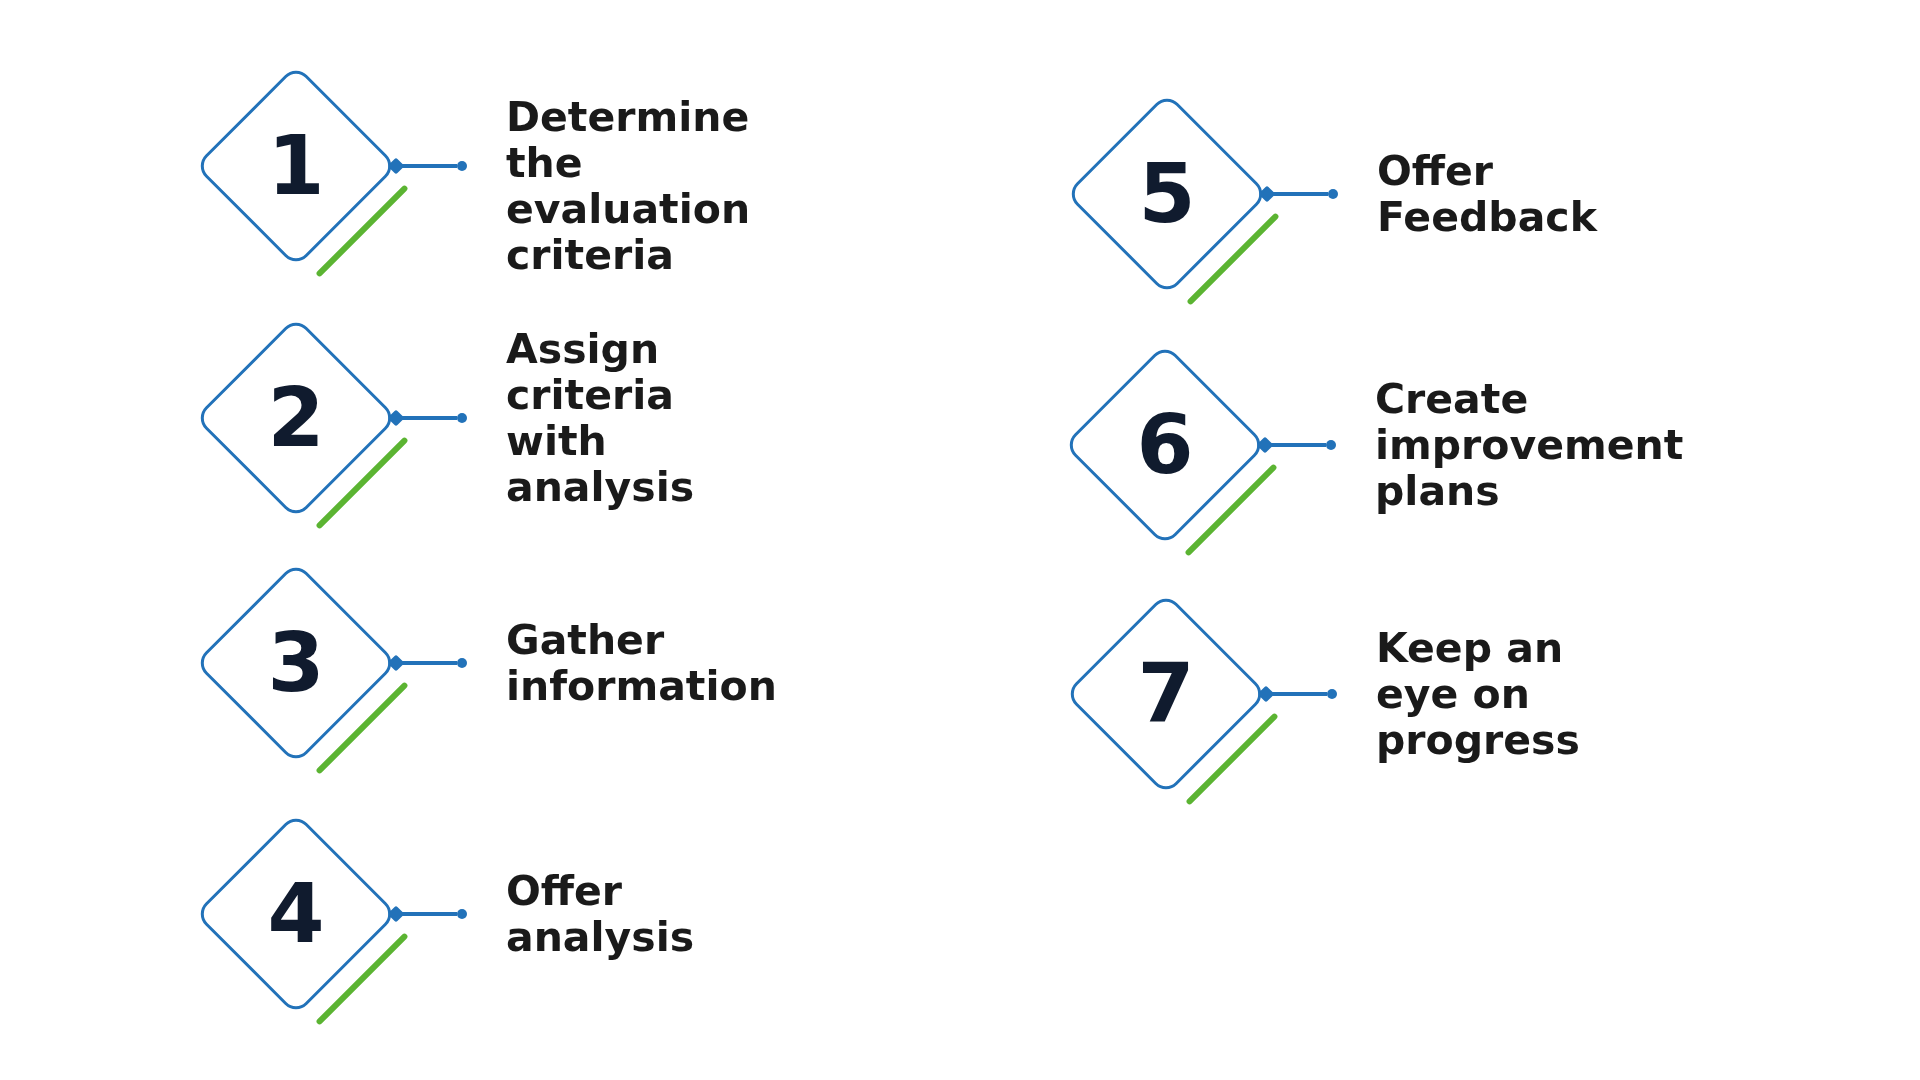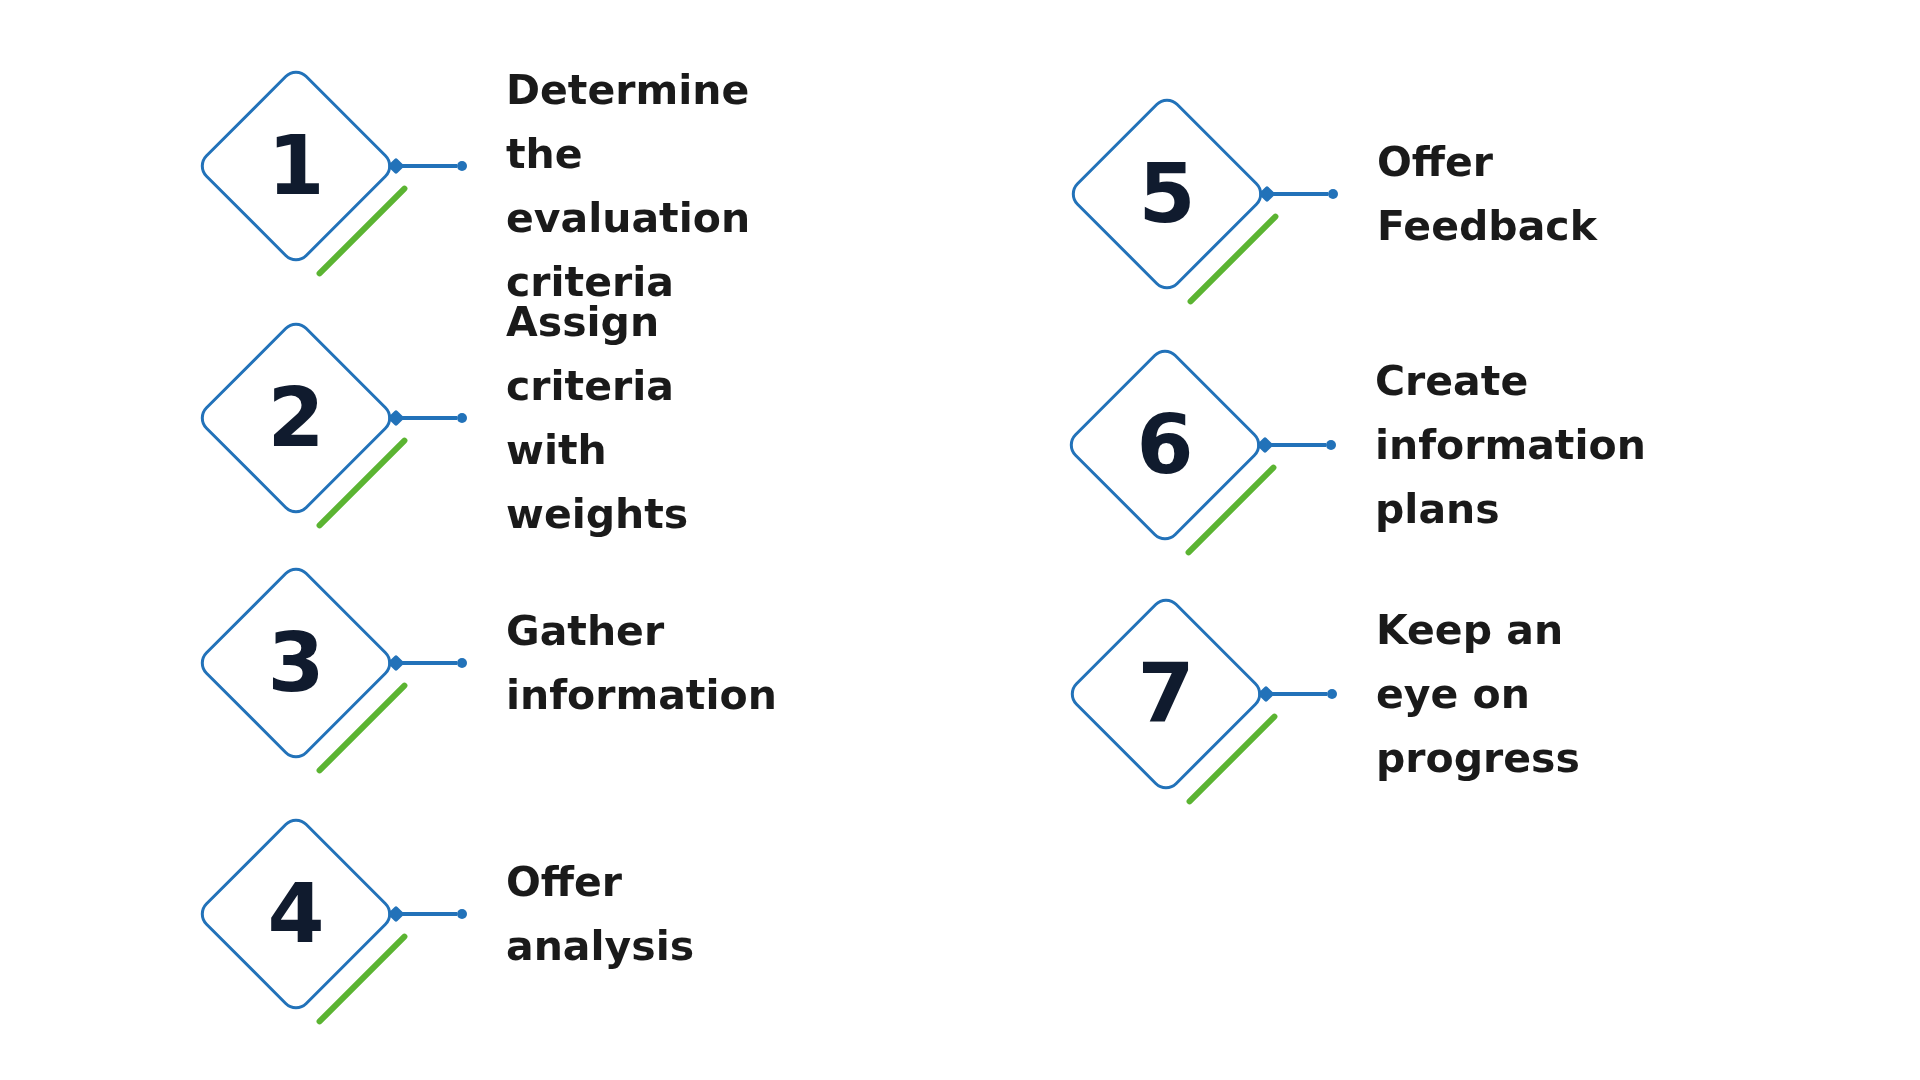--- a/index.html
+++ b/index.html
@@ -76,21 +76,21 @@
     width: 10px; height: 10px;
     border-radius: 50%;
     background: var(--blue);
   }
   .label {
     position: absolute;
     left: 210px; top: 0;
     transform: translateY(-50%);
     font-size: 41px;
     font-weight: bold;
-    line-height: 64px;
+    line-height: 46px;
     color: var(--text);
     white-space: pre-line;
   }
   .label.down {
     transform: translateY(calc(-50% + 20px));
   }
 </style>
 </head>
 <body>
 
@@ -109,21 +109,21 @@
   </div>
 
   <div class="item" style="left:296px; top:418px;">
     <div class="diamond"></div>
     <div class="accent"></div>
     <div class="junction"></div>
     <div class="cline"></div>
     <div class="cdot"></div>
     <div class="num">2</div>
     <div class="label">Assign criteria
-with weights</div>
+with analysis</div>
   </div>
 
   <div class="item" style="left:296px; top:663px;">
     <div class="diamond"></div>
     <div class="accent"></div>
     <div class="junction"></div>
     <div class="cline"></div>
     <div class="cdot"></div>
     <div class="num">3</div>
     <div class="label">Gather
@@ -151,21 +151,21 @@
 Feedback</div>
   </div>
 
   <div class="item" style="left:1165px; top:445px;">
     <div class="diamond"></div>
     <div class="accent"></div>
     <div class="junction"></div>
     <div class="cline"></div>
     <div class="cdot"></div>
     <div class="num">6</div>
-    <div class="label">Create information
+    <div class="label">Create improvement
 plans</div>
   </div>
 
   <div class="item" style="left:1166px; top:694px;">
     <div class="diamond"></div>
     <div class="accent"></div>
     <div class="junction"></div>
     <div class="cline"></div>
     <div class="cdot"></div>
     <div class="num">7</div>

